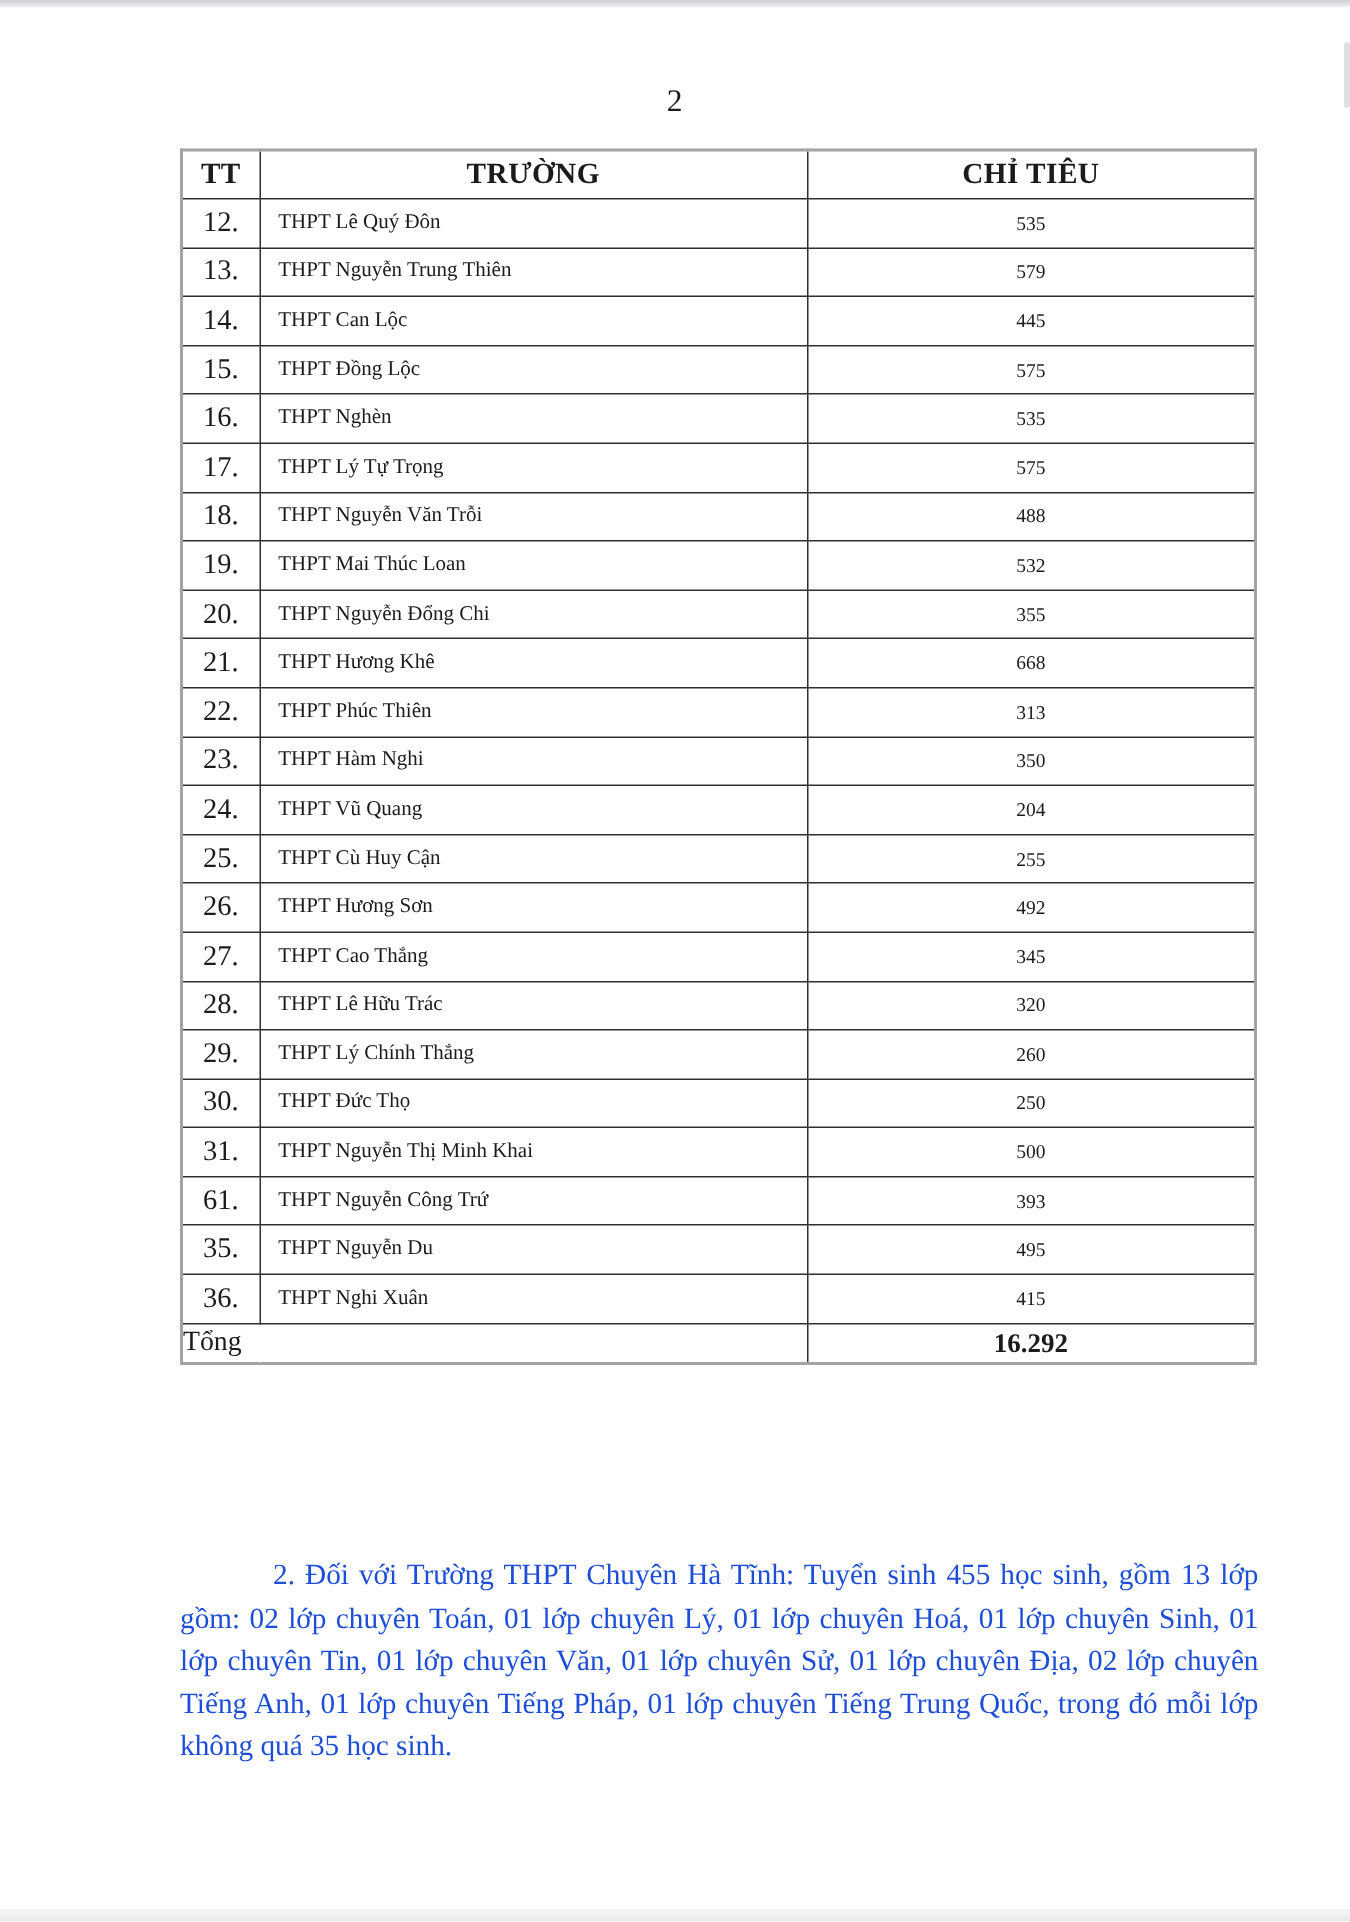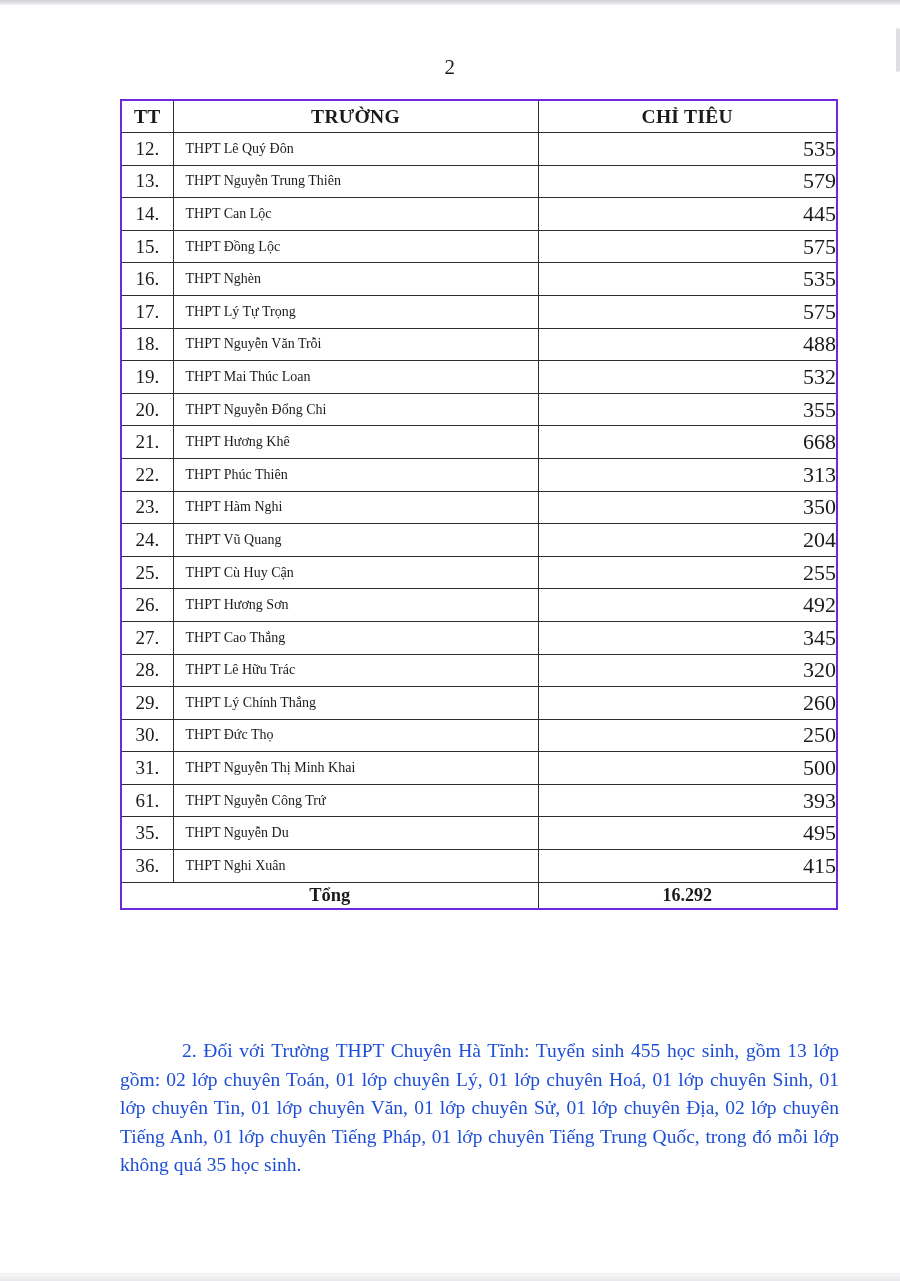--- a/index.html
+++ b/index.html
@@ -55,50 +55,49 @@
   .quota-table col.c-no     { width: 52px; }
   .quota-table col.c-school { width: 365px; }
   .quota-table col.c-quota  { width: 299px; }
   .quota-table th, .quota-table td {
     border: 1.5px solid #2f2f2f;
     padding: 0;
     vertical-align: middle;
     overflow: hidden;
     white-space: nowrap;
   }
-  .quota-table { border: 2px solid #6d28d9; }
+  .quota-table { border: 2px solid #a3a3a3; }
   .quota-table thead th {
     height: 31px;
     font-size: 19.5px;
     font-weight: bold;
     text-align: center;
     letter-spacing: 0.3px;
   }
   .quota-table tbody td {
     height: 31.6px;
   }
   td.col-no {
     text-align: center;
     font-size: 19px;
   }
   td.col-school {
     text-align: left;
     padding-left: 12px;
     font-size: 14px;
   }
   td.col-quota {
-    text-align: right;
-    font-size: 22px;
+    text-align: center;
+    font-size: 13px;
   }
   tr.total-row td {
     height: 25px;
   }
   td.total-label {
-    text-align: center;
-    font-weight: bold;
+    font-weight: normal;
     font-size: 18.5px;
   }
   td.total-value {
     text-align: center;
     font-weight: bold;
     font-size: 18px;
   }
   .body-paragraph {
     position: absolute;
     left: 120px;

